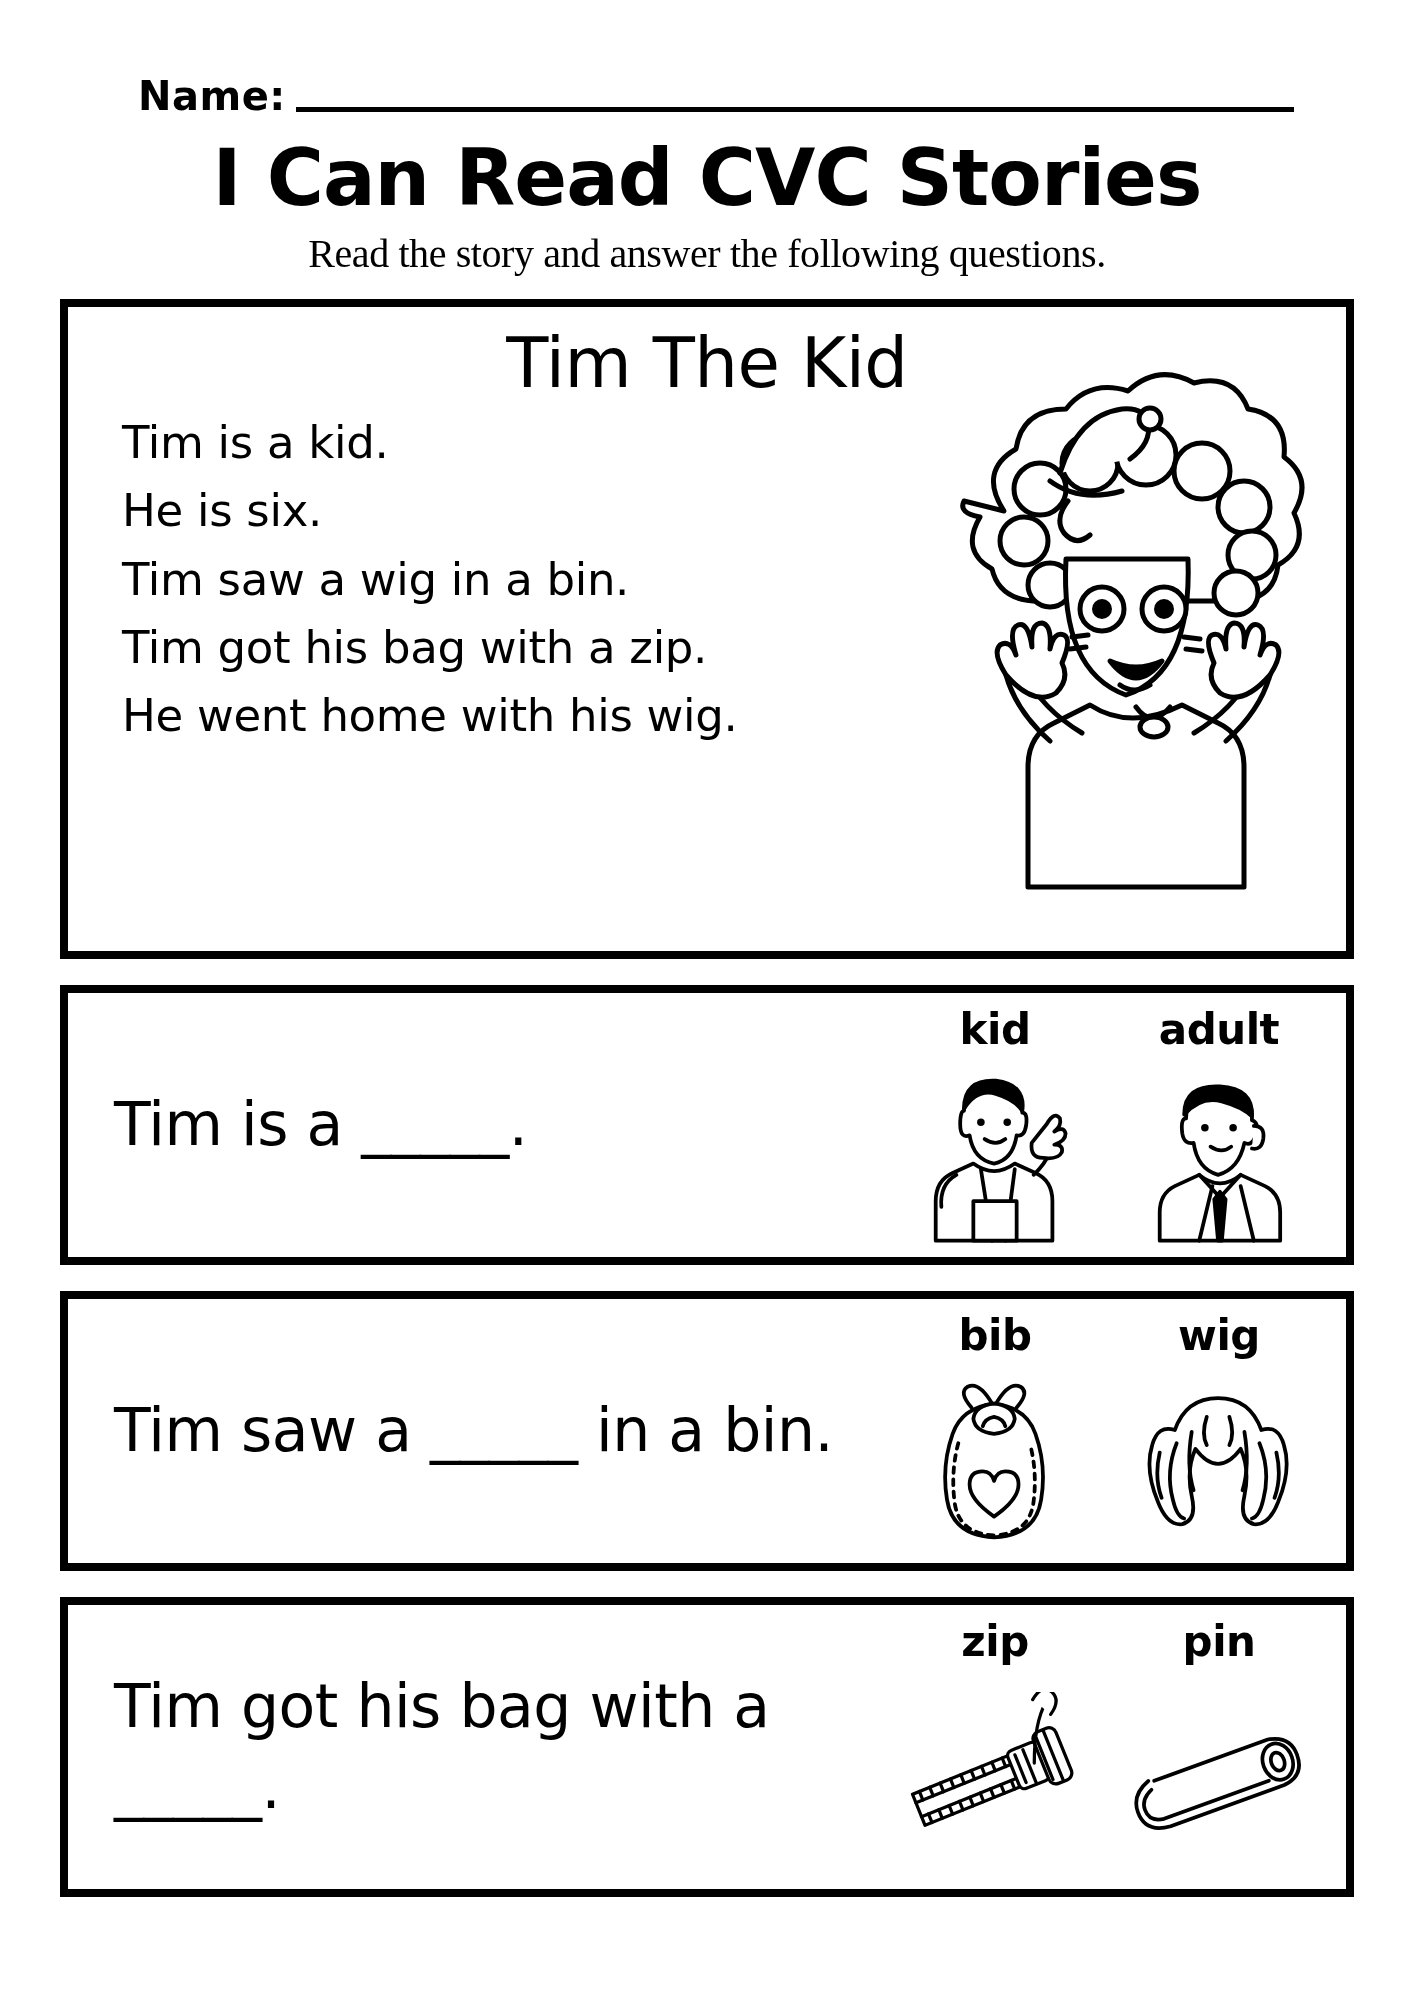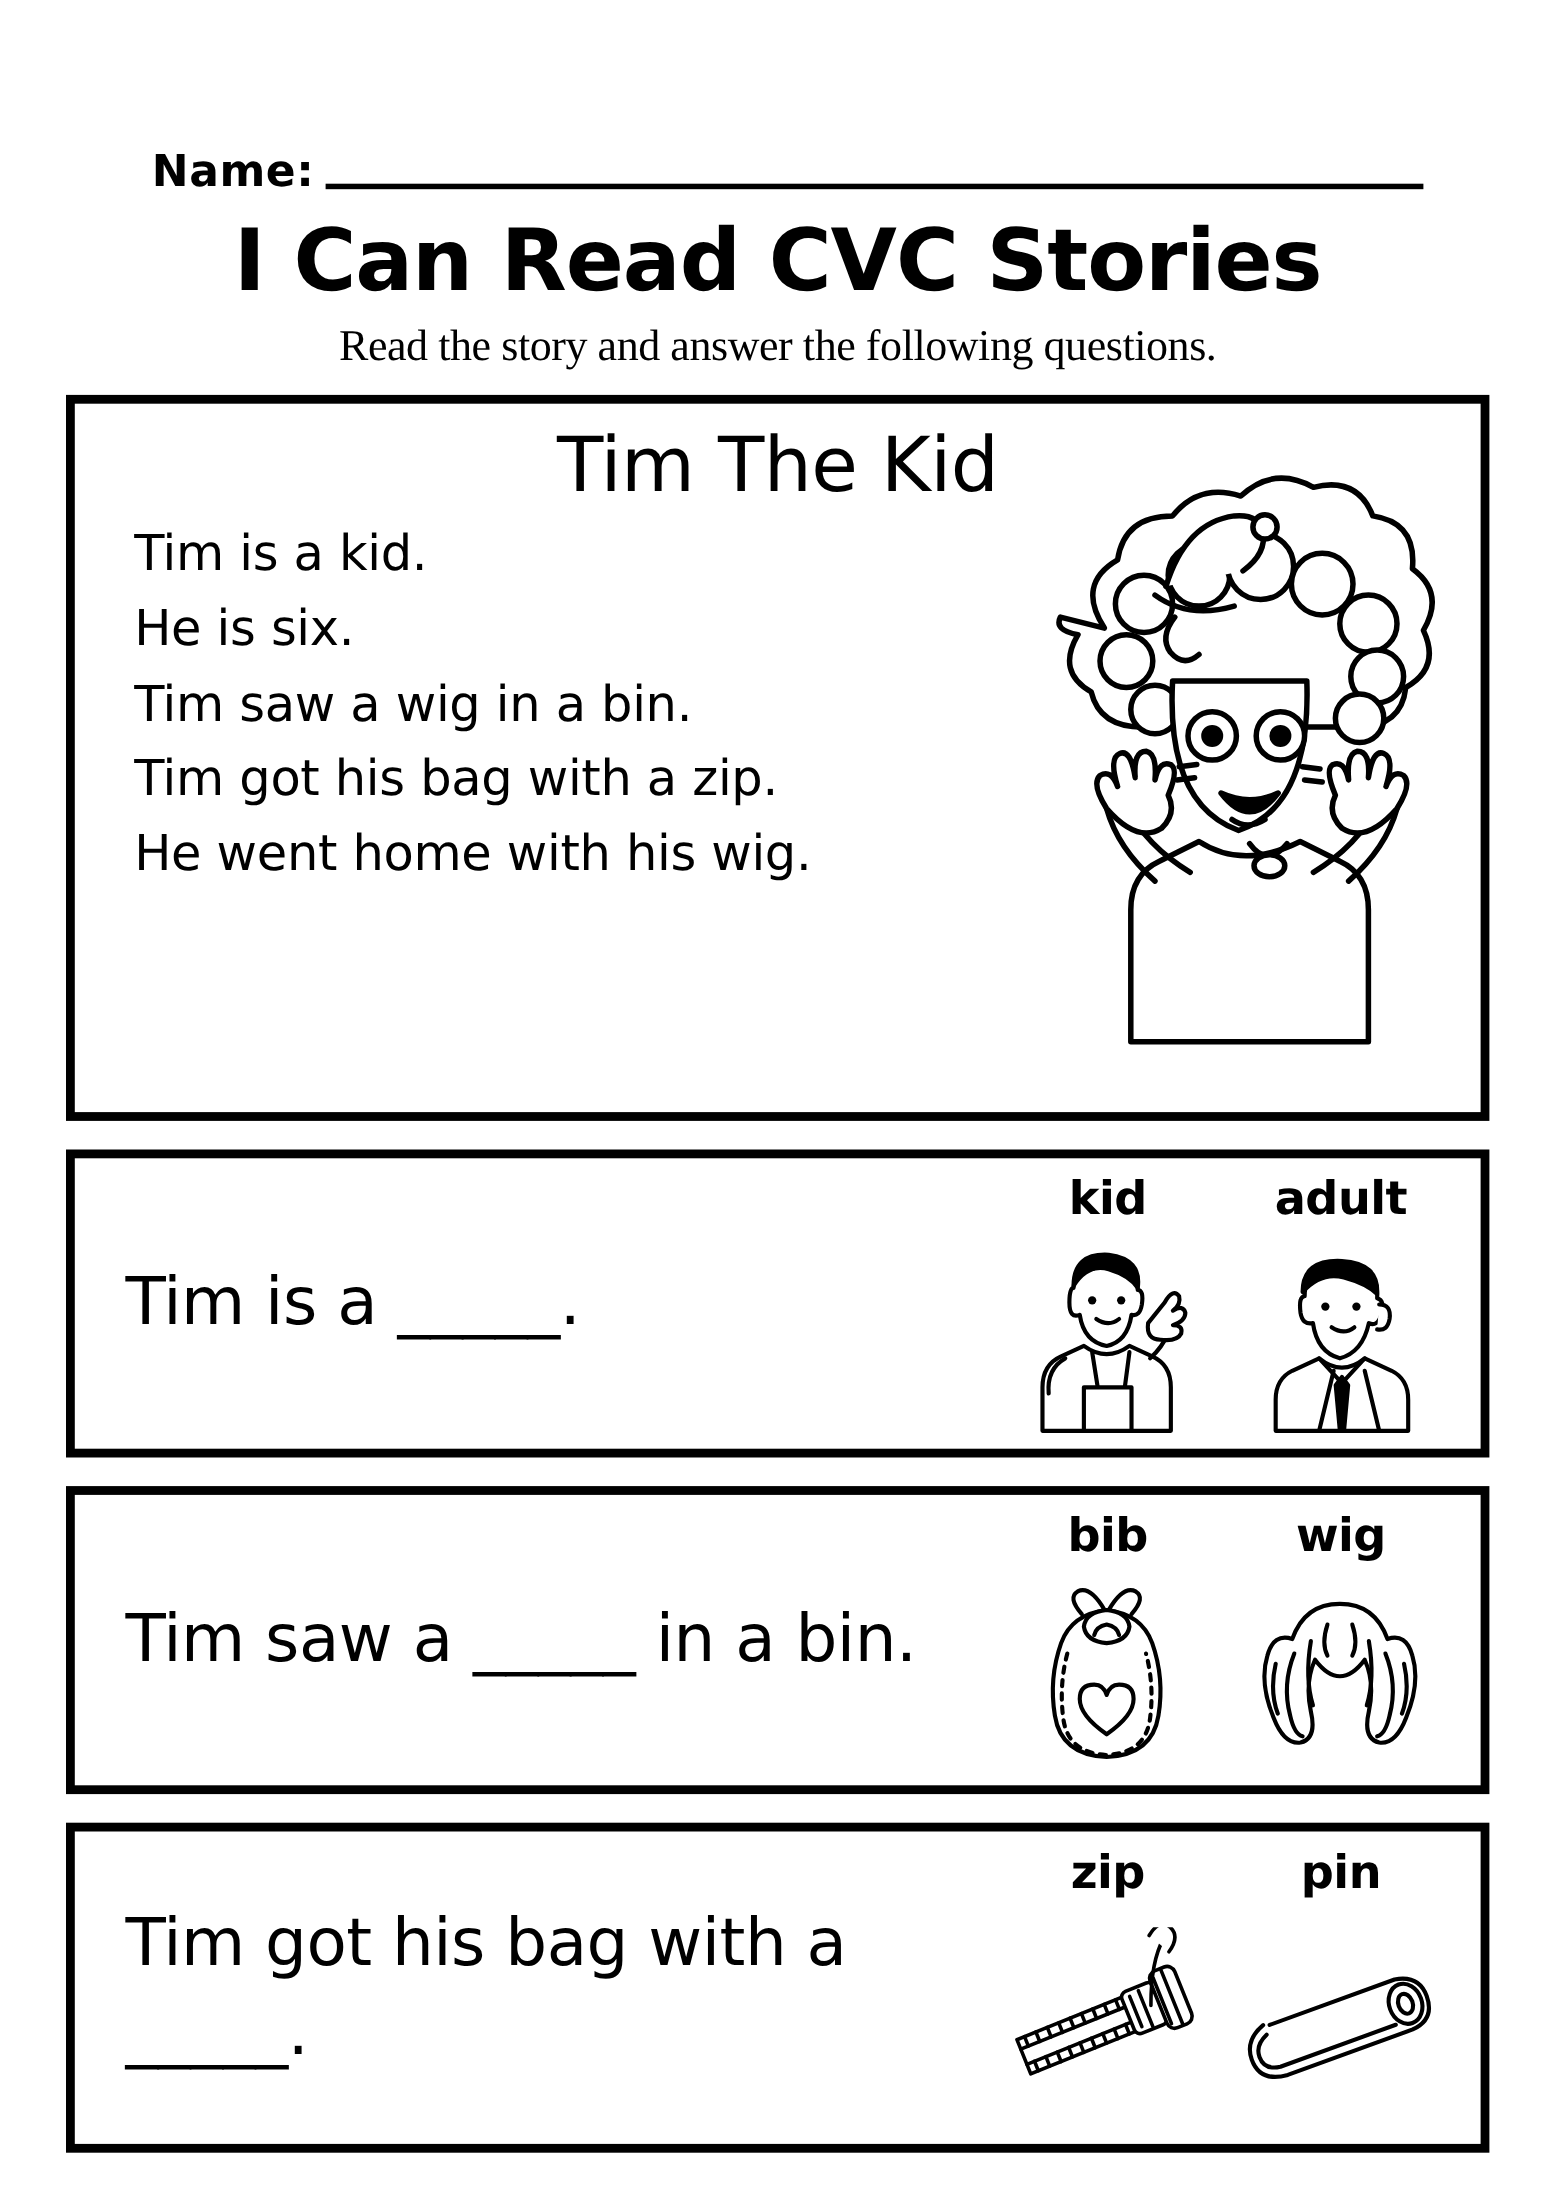--- a/index.html
+++ b/index.html
@@ -14,21 +14,21 @@
     font-family: "DejaVu Sans", sans-serif;
     color: #000000;
     overflow: hidden;
     position: relative;
   }
 
   .page {
     position: relative;
     width: 1414px;
     height: 1612px;
-    padding: 120px 60px 0 60px;
+    padding: 60px 60px 0 60px;
   }
 
   
   .name-row {
     display: flex;
     align-items: flex-end;
     padding-left: 78px;
     padding-right: 60px;
     height: 60px;
   }
@@ -111,21 +111,21 @@
   .q-text {
     font-size: 60px;
     line-height: 1.35;
     letter-spacing: -0.5px;
     flex: 1;
     padding-right: 10px;
   }
   .q-options {
     display: flex;
     align-items: flex-start;
-    gap: 22px;
+    gap: 34px;
     padding-right: 14px;
     height: 100%;
   }
   .opt {
     width: 190px;
     display: flex;
     flex-direction: column;
     align-items: center;
     justify-content: flex-start;
     padding-top: 12px;

